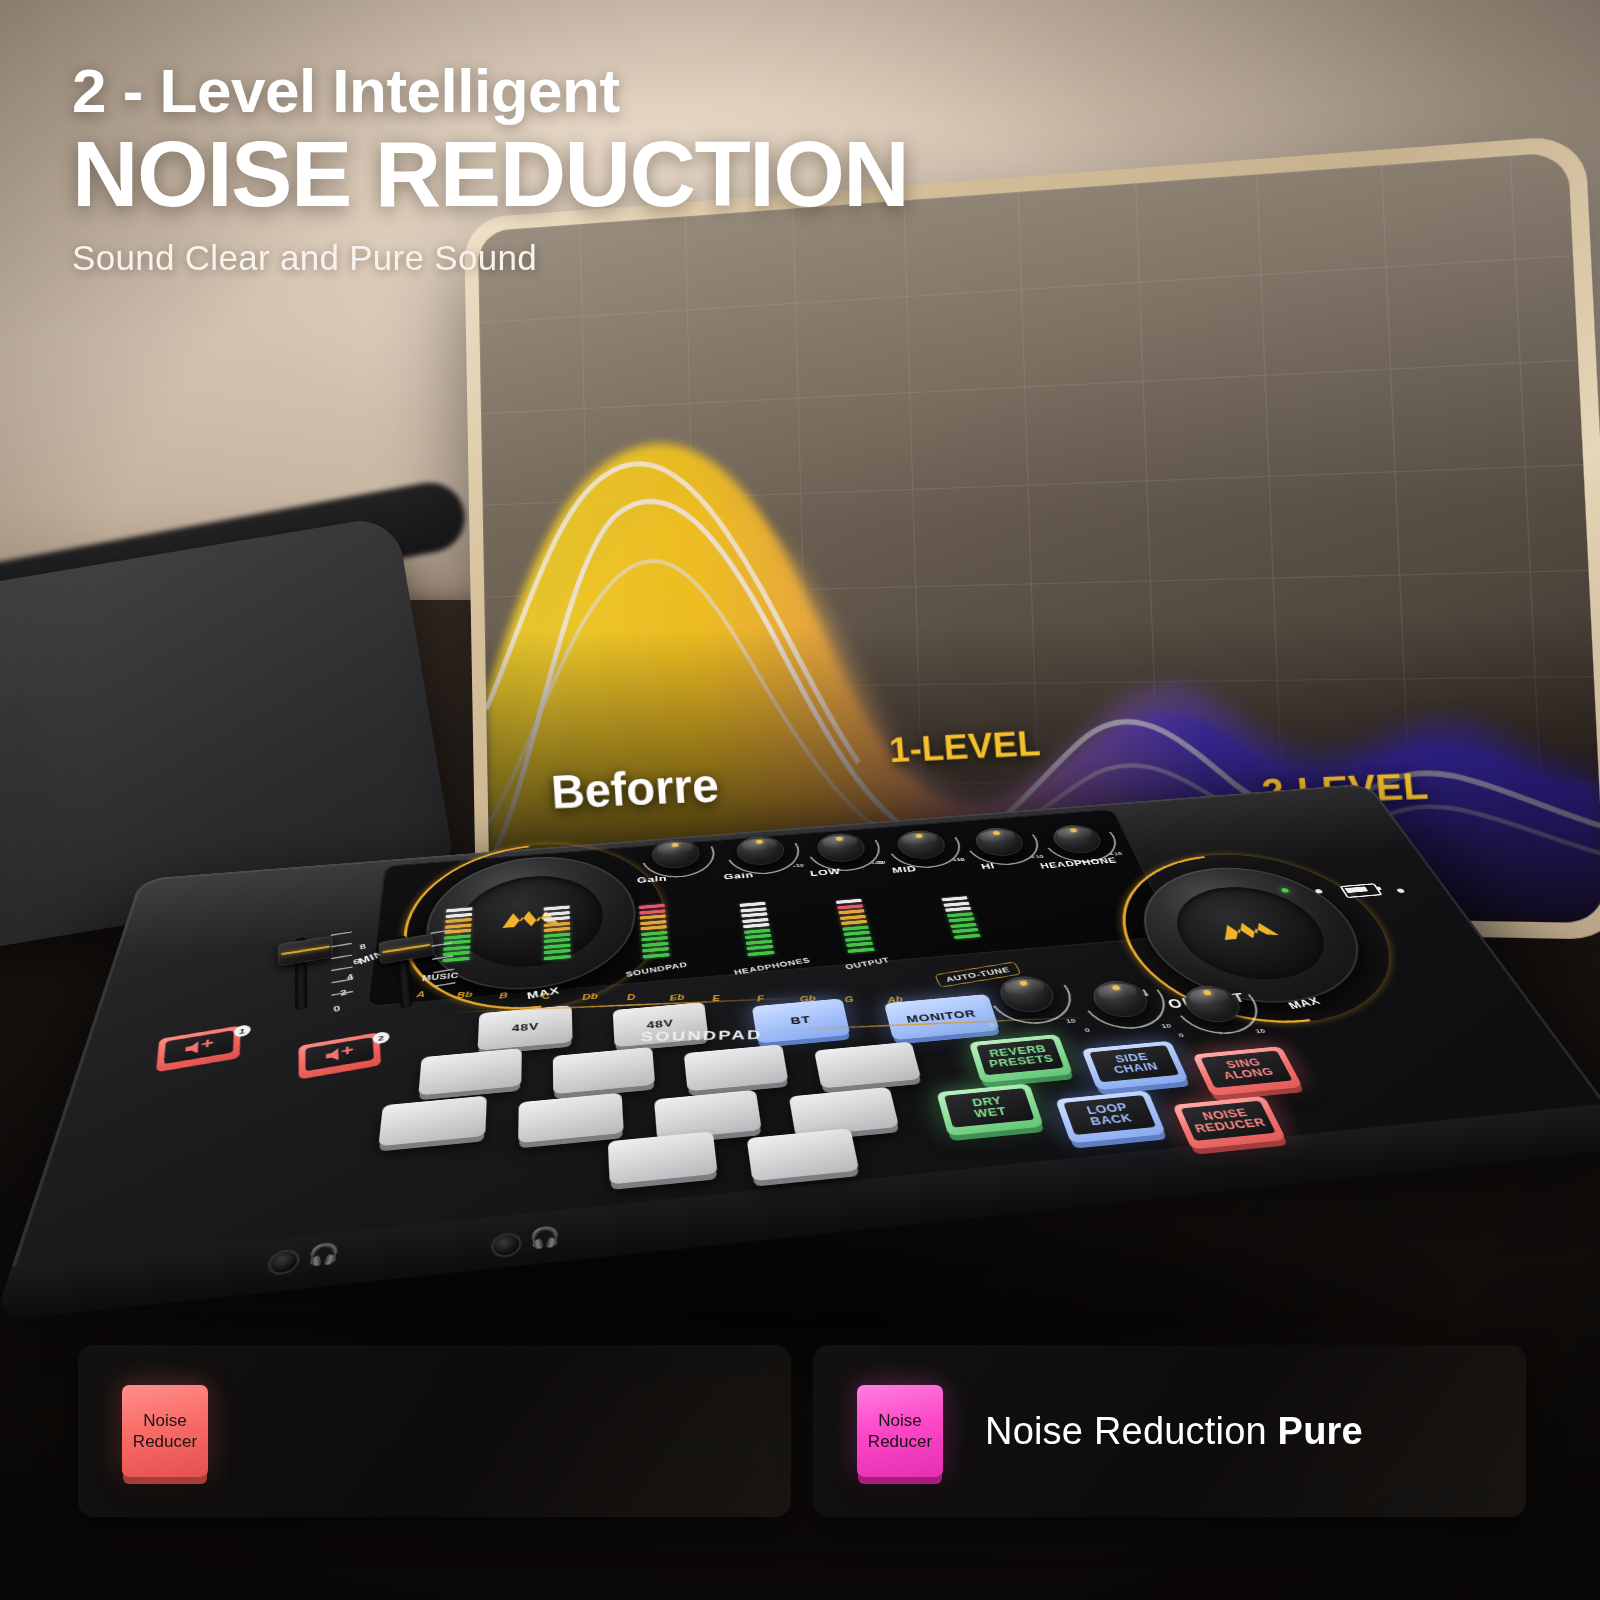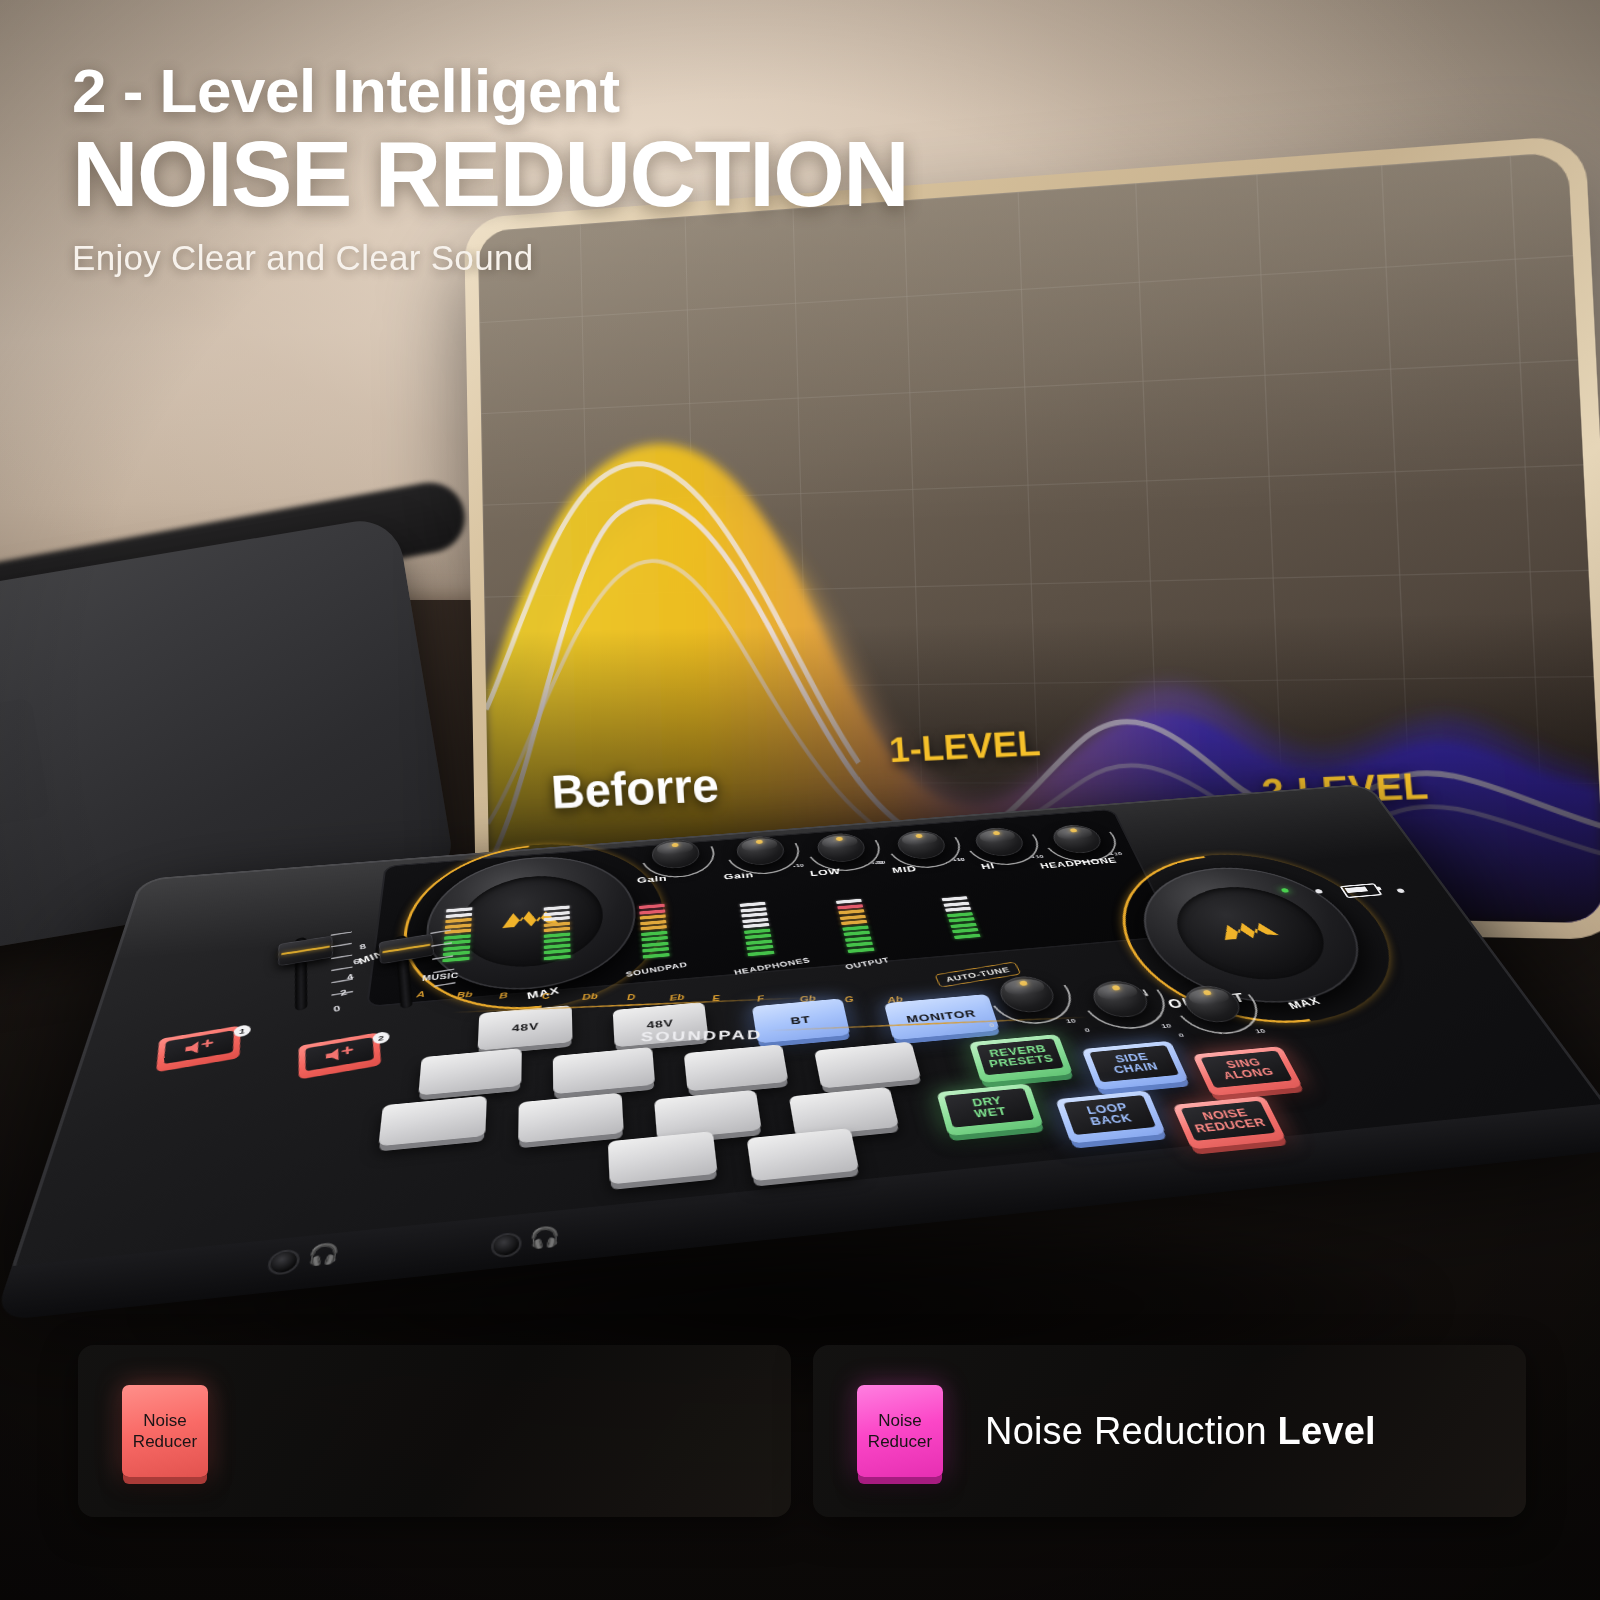--- a/index.html
+++ b/index.html
@@ -191,21 +191,21 @@
   <div class="desk-sheen"></div>
 
   <div class="laptop-lip"></div>
   <div class="laptop">
     <div class="laptop-pad" style="position:absolute;left:40px;top:120px;transform:none;"></div>
   </div>
 
   <div class="headline">
     <div class="h-line1">2 - Level Intelligent</div>
     <div class="h-line2">NOISE REDUCTION</div>
-    <div class="h-sub">Enjoy Clear and Clear Sound</div>
+    <div class="h-sub">Sound Clear and Pure Sound</div>
   </div>
 
   <div class="panel-wrap">
     <div class="panel-frame2"></div>
     <div class="panel-glass">
       <div class="panel-grid"></div>
       <div class="panel-topglow"></div>
 
       <svg class="wave-svg" viewBox="0 0 1000 680" preserveAspectRatio="none">
         <defs>
@@ -580,18 +580,18 @@
         <span>Noise</span>
         <span>Reducer</span>
       </div>
     </div>
     <div class="card">
       <div class="key kpink">
         <span>Noise</span>
         <span>Reducer</span>
       </div>
       <div class="card-txt">
-        <span>Noise Reduction </span><b>Level</b>
+        <span>Noise Reduction </span><b>Pure</b>
       </div>
     </div>
   </div>
 
 </div>
 
 </body></html>

